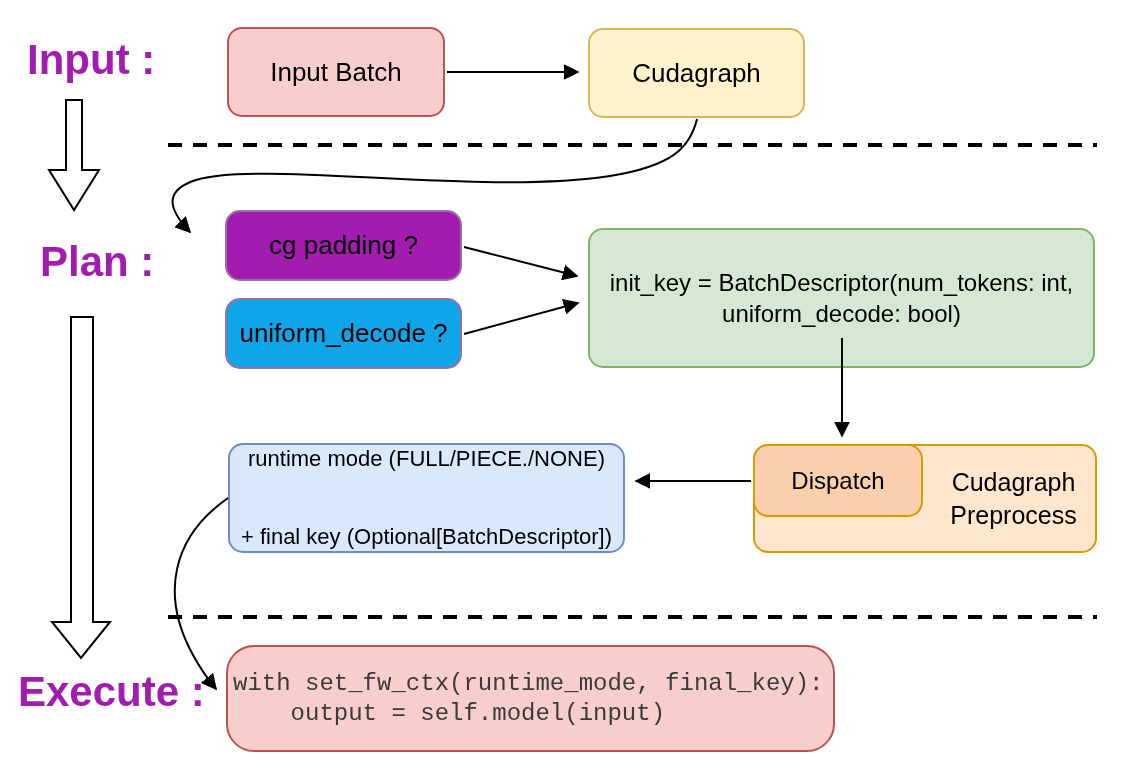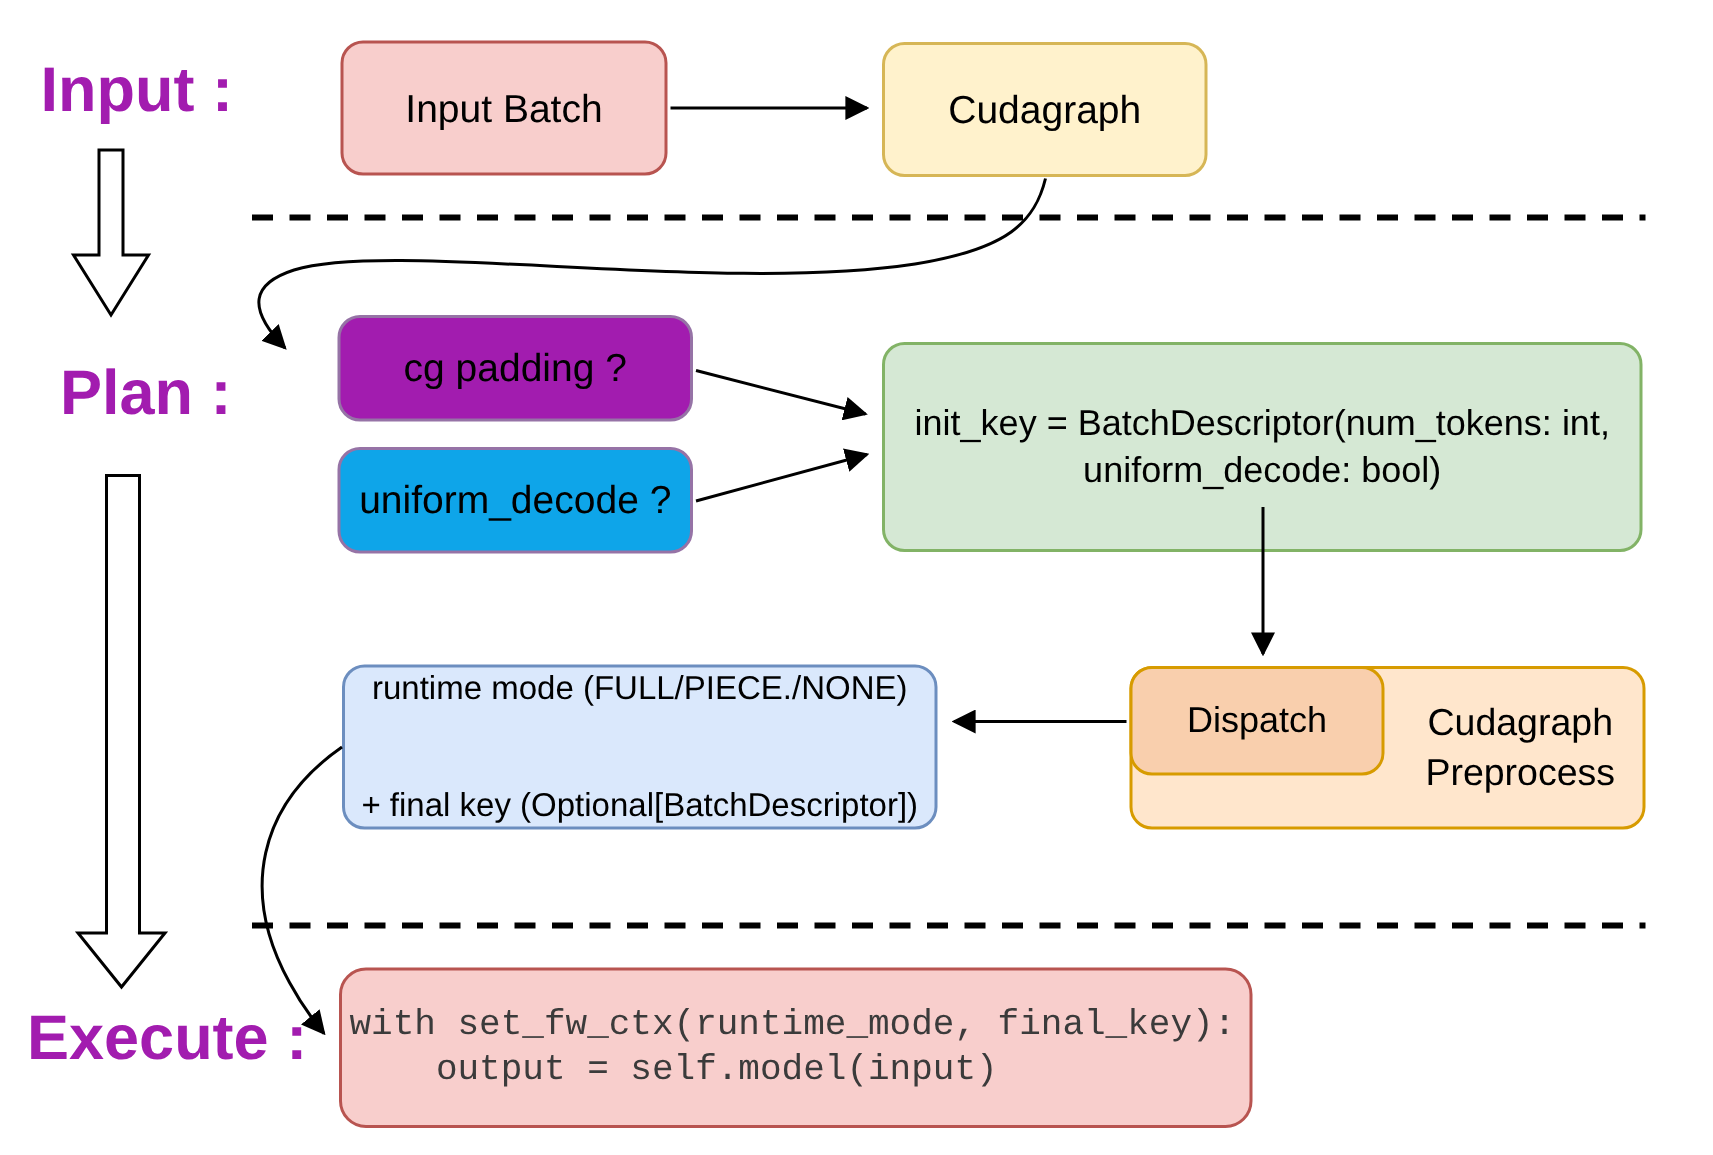--- a/index.html
+++ b/index.html
@@ -13,21 +13,21 @@
   #input-batch{left:227px;top:27px;width:218px;height:90px;background:#f8cecc;border-color:#b85450;font-size:26px;}
   #preprocess{left:588px;top:28px;width:217px;height:90px;background:#fff2cc;border-color:#d6b656;font-size:26px;}
   #cg-padding{left:225px;top:210px;width:237px;height:71px;background:#a21caf;border-color:#9673a6;font-size:26px;}
   #uniform-decode{left:225px;top:298px;width:237px;height:71px;background:#0ea5e9;border-color:#9673a6;font-size:26px;}
   #init-key{left:588px;top:228px;width:507px;height:140px;background:#d5e8d4;border-color:#82b366;font-size:24px;line-height:31px;}
   #cudagraph-outer{left:753px;top:444px;width:344px;height:109px;background:#ffe6cc;border-color:#d79b00;}
   #cudagraph-label{position:absolute;left:930px;top:444px;width:167px;height:109px;display:flex;flex-direction:column;
        align-items:center;justify-content:center;font-size:25px;line-height:33px;color:#000;z-index:2;text-align:center;}
   #dispatch{left:753px;top:444px;width:170px;height:73px;background:#f9cfad;border-color:#d79b00;font-size:24px;z-index:3;}
   #runtime-result{left:228px;top:443px;width:397px;height:110px;background:#dae8fc;border-color:#6c8ebf;font-size:22px;line-height:30px;gap:48px;}
-  #execute-code{left:226px;top:645px;width:609px;height:107px;background:#f8cecc;border-color:#b85450;border-radius:18px;
+  #execute-code{left:226px;top:645px;width:609px;height:107px;background:#f8cecc;border-color:#b85450;border-radius:28px;
        align-items:flex-start;padding-left:5px;font-family:"Liberation Mono",monospace;font-size:24px;line-height:30px;
        color:#3b3b3b;text-align:left;}
   #execute-code span{white-space:pre;}
   svg.overlay{position:absolute;left:0;top:0;z-index:4;pointer-events:none;}
   .edge{stroke:#000;stroke-width:2;fill:none;}
   .dash{stroke:#000;stroke-width:4;stroke-dasharray:14 11;}
   .hollow{fill:#fff;stroke:#000;stroke-width:2;}
 </style>
 </head>
 <body>

